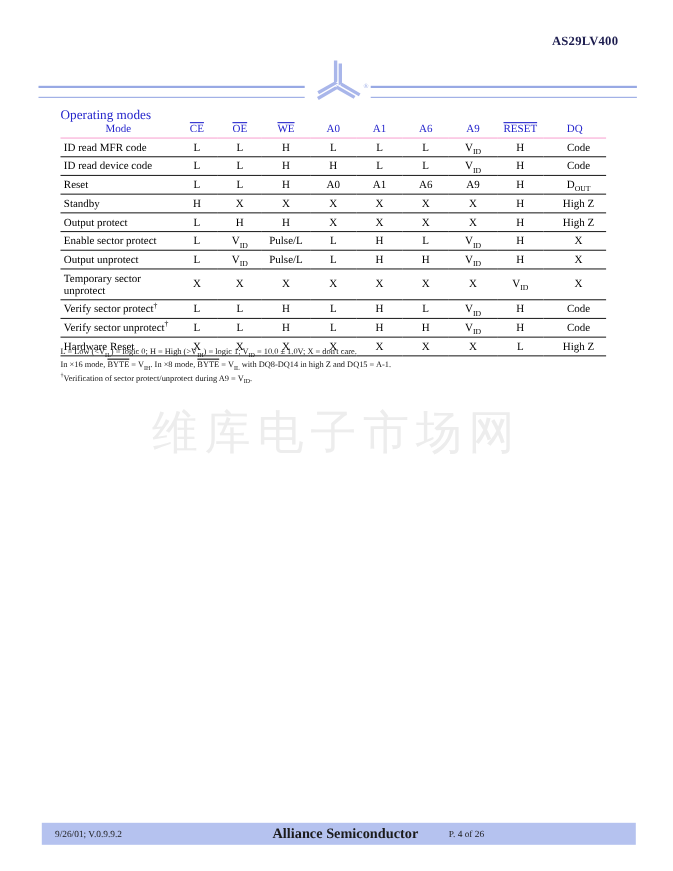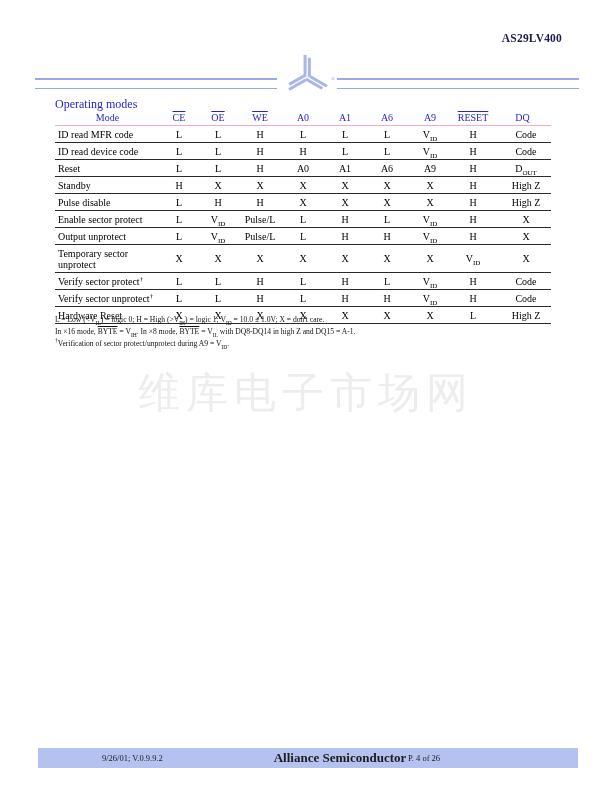--- a/index.html
+++ b/index.html
@@ -79,21 +79,21 @@
   }
 
   
   .footer-bar {
     position:absolute; left:38px; top:748px;
     width:540px; height:20px;
     background:#b5c2ef;
     display:flex; align-items:center;
     font-size:8.5px; color:#1b1b1b;
   }
-  .footer-left  { width:170px; padding-left:24px;margin-left:40px; }
+  .footer-left  { width:170px; padding-left:12px; }
   .footer-center{ flex:1; text-align:center; font-weight:bold; font-size:13px; }
   .footer-right { width:170px; text-align:left; }
 </style>
 </head>
 <body>
 
 <div id="page">
 
   <div class="doc-title">AS29LV400</div>
 
@@ -188,21 +188,21 @@
           <td>X</td>
           <td>X</td>
           <td>X</td>
           <td>X</td>
           <td>X</td>
           <td>X</td>
           <td>H</td>
           <td>High Z</td>
         </tr>
         <tr>
-          <td>Pulse disable</td>
+          <td>Output protect</td>
           <td>L</td>
           <td>H</td>
           <td>H</td>
           <td>X</td>
           <td>X</td>
           <td>X</td>
           <td>X</td>
           <td>H</td>
           <td>High Z</td>
         </tr>

